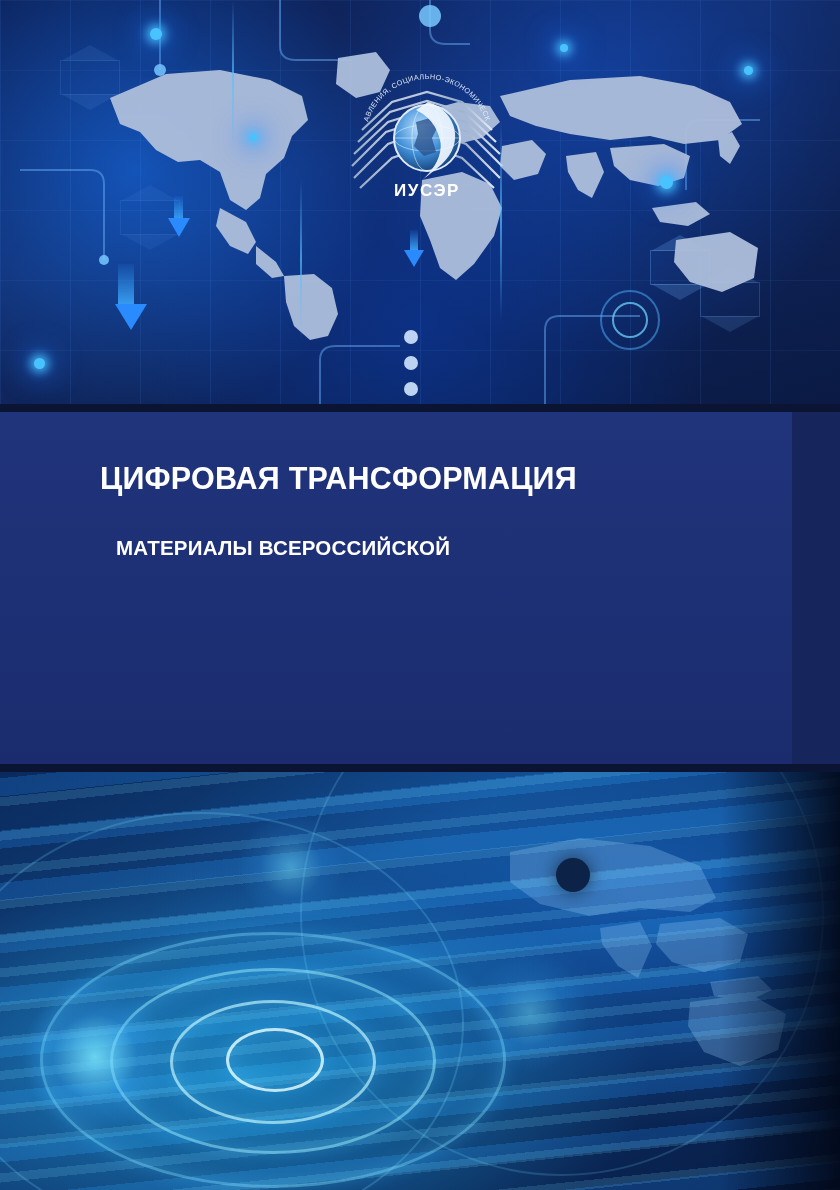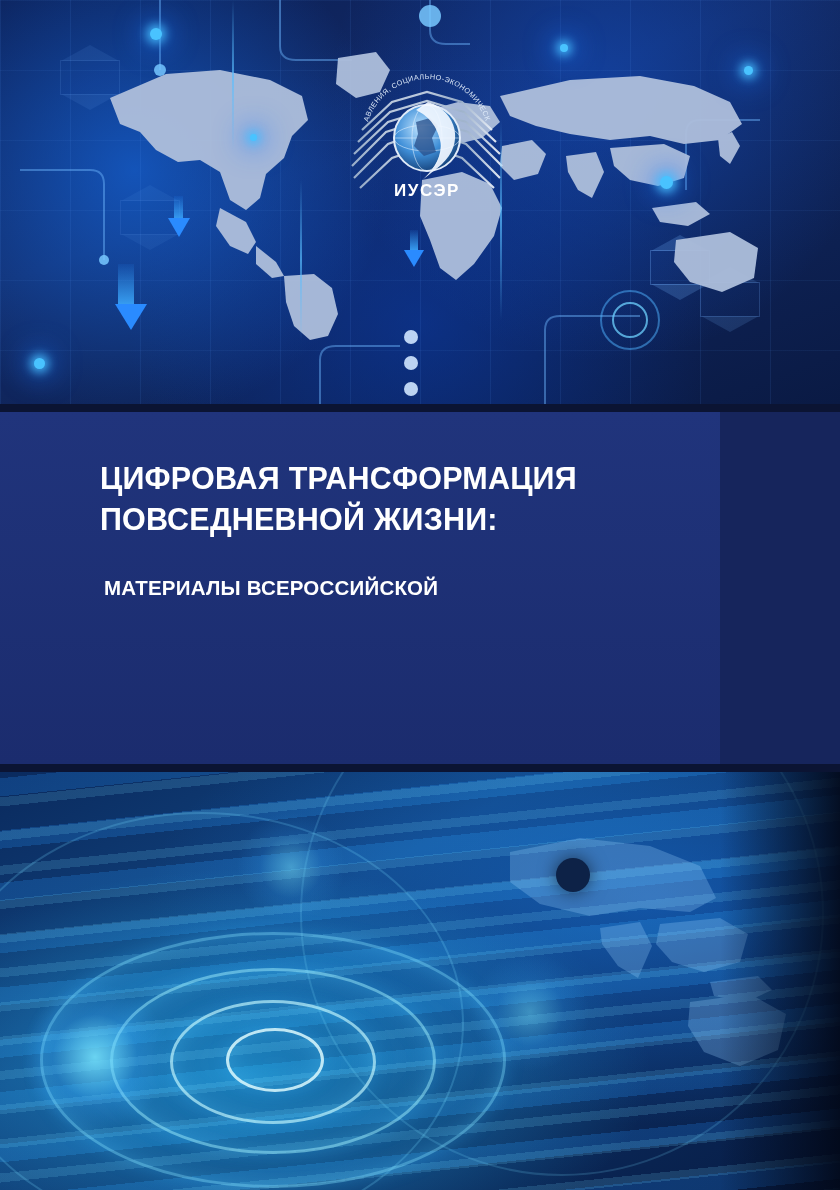--- a/index.html
+++ b/index.html
@@ -104,41 +104,41 @@
     position: absolute;
     left: 332px; top: 60px;
     width: 190px; height: 160px;
   }
   .emblem svg { width: 100%; height: 100%; display:block; }
 
   
   .band-mid {
     position: absolute;
     left: 0; top: 412px;
-    width: 720px; height: 352px;
+    width: 792px; height: 352px;
     background: #1d2f74;
     background: linear-gradient(180deg, #20347c 0%, #1b2c6e 100%);
   }
   .title-wrap {
     position: absolute;
     left: 100px; top: 46px;
     width: 660px;
   }
   .main-title {
     color: #ffffff;
     font-weight: bold;
     font-size: 30.5px;
     line-height: 1.33;
     letter-spacing: 0.2px;
     margin: 0;
     text-transform: uppercase;
   }
   .main-title .ln { display: block; white-space: nowrap; }
   .sub-title {
-    margin: 34px 0 0 4px;
+    margin: 34px 0 0 16px;
     color: #ffffff;
     font-weight: bold;
     font-size: 20.5px;
     line-height: 1.45;
     letter-spacing: 0.2px;
     text-transform: uppercase;
   }
   .sub-title .ln { display: block; white-space: nowrap; }
 
   
@@ -344,21 +344,20 @@
     <div class="dot" style="left:560px; top:44px; width:8px; height:8px;"></div>
     <div class="dot" style="left:250px; top:134px; width:7px; height:7px;"></div>
   </div>
 
   <div class="gap-line" style="top:404px;"></div>
 
   <div class="band-mid">
     <div class="title-wrap">
       <h1 class="main-title">
         <span class="ln">ЦИФРОВАЯ ТРАНСФОРМАЦИЯ</span>
-        <span class="ln">ПОВСЕДНЕВНОЙ ЖИЗНИ:</span>
       </h1>
       <div class="sub-title">
         <span class="ln">МАТЕРИАЛЫ ВСЕРОССИЙСКОЙ</span>
       </div>
     </div>
   </div>
 
   <div class="gap-line" style="top:764px;"></div>
 
   <div class="band-bot">

